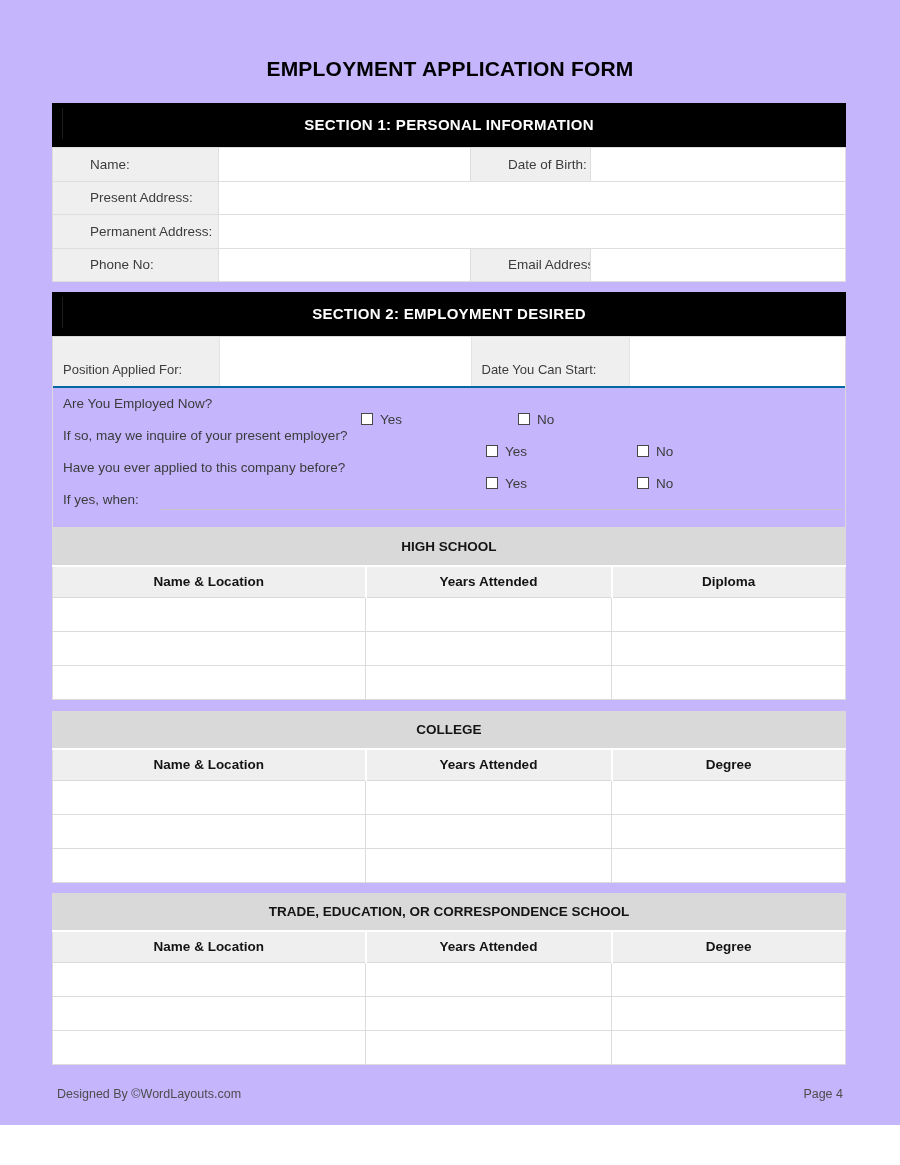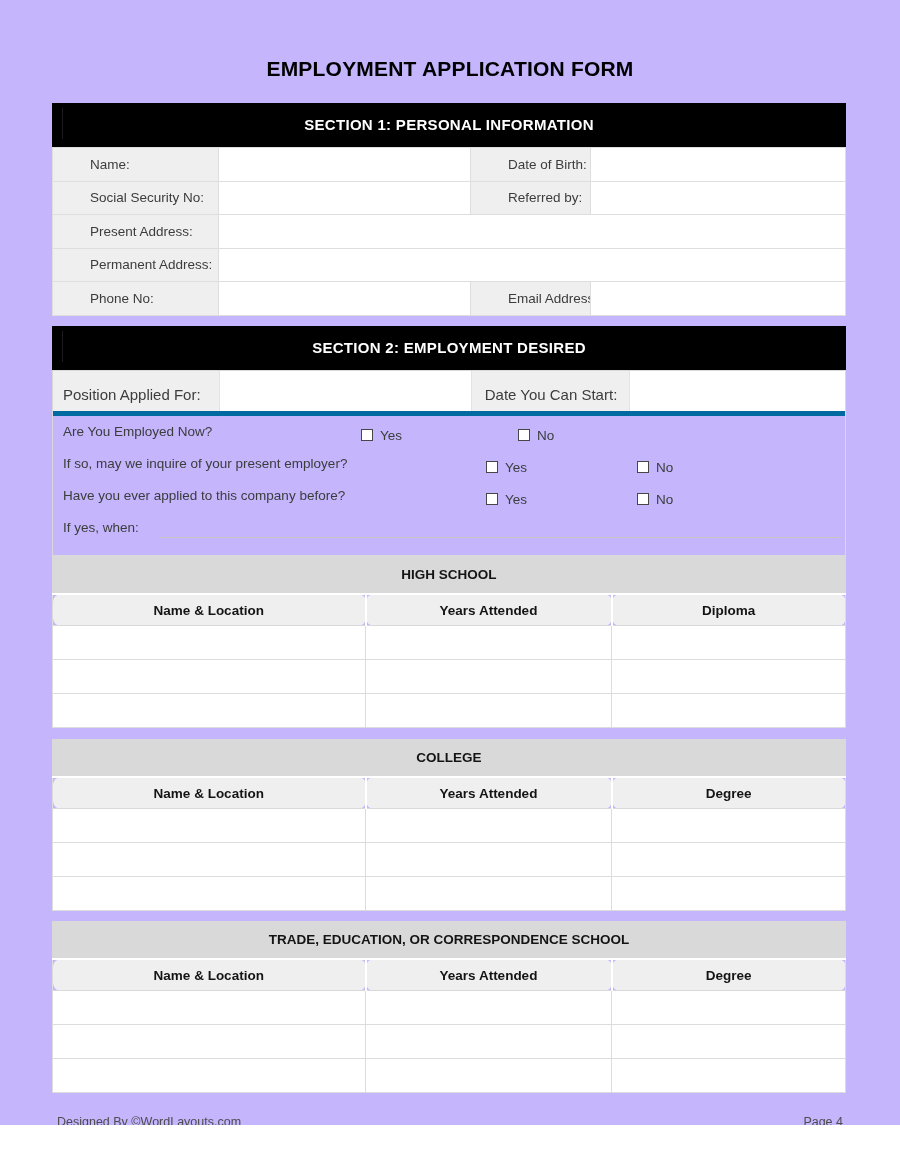--- a/index.html
+++ b/index.html
@@ -27,44 +27,44 @@
   .s1 td {
     height:32.5px; border:1px solid #dedede; font-size:13.5px; color:#3c3c3c;
     padding:0 8px 0 10px; overflow:hidden; white-space:nowrap; background:#fff;
   }
   td.lbl { background:#efefef !important;padding-left:37px; }
 
   
   .s2box { border:1px solid #d9d9d9; padding-bottom:11px; }
   table.s2t { width:100%; border-collapse:collapse; table-layout:fixed; }
   .s2t td {
-    height:32.5px; font-size:15px; color:#3c3c3c; padding:8px 8px 0 10px;
-    border-bottom:5px solid #0369a1; overflow:hidden; white-space:nowrap; background:#fff;
-  }
-  .s2t td + td { border-left:1px solid #e3e3e3;text-align:center; }
+    height:32.5px; font-size:13px; color:#3c3c3c; padding:16px 8px 0 10px;
+    border-bottom:2px solid #0369a1; overflow:hidden; white-space:nowrap; background:#fff;
+  }
+  .s2t td + td { border-left:1px solid #e3e3e3; }
   .q-row { position:relative; height:32px; line-height:32px; font-size:13.5px; color:#3c3c3c; padding-left:10px; }
-  .choice { position:absolute; top:4px; height:32px; line-height:32px; cursor:pointer; }
+  .choice { position:absolute; top:16px; height:32px; line-height:32px; cursor:pointer; }
   .cbx {
     display:inline-block; width:10px; height:10px; border:1.5px solid #474747;
     margin-right:7px; vertical-align:-1px; background:#fff;
   }
   .pos-yes1 { left:308px; } .pos-no1 { left:465px; }
   .pos-yes2 { left:433px; } .pos-no2 { left:584px; }
   .write-line { position:absolute; left:107px; right:3px; bottom:6px; border-bottom:1px solid #c6c6c6; }
 
   
   .band {
     height:37px; line-height:37px; background:#d9d9d9; text-align:center;
     font-weight:700; font-size:13.5px; color:#141414;
   }
   table.edut { width:100%; border-collapse:collapse; table-layout:fixed; border:1px solid #dcdcdc; border-top:none; }
   .edut col.c1 { width:313px; } .edut col.c2 { width:246px; }
   .edut th {
     height:30px; background:#efefef; font-weight:700; font-size:13.5px; color:#141414;
-    border-left:2px solid #fff; border-top:2px solid #fff; border-bottom:1px solid #d9d9d9; padding:0;border-radius:8px;
+    border-left:2px solid #fff; border-top:2px solid #fff; border-bottom:1px solid #d9d9d9; padding:0;
   }
   .edut th:first-child { border-left:none; }
   .edut td.cell { height:31px; background:#fff; border:1px solid #dcdcdc; }
   .edu2 { margin-top:11px; }
   .edu3 { margin-top:10px; }
 
   
   .footer {
     display:flex; justify-content:space-between; margin-top:22px;
     font-size:12.5px; color:#4d4d4d; padding:0 3px 0 5px;
@@ -89,26 +89,20 @@
           <col>
         </colgroup>
       <tbody>
           <tr>
         <td class="lbl">Name:</td>
         <td></td>
         <td class="lbl">Date of Birth:</td>
         <td></td>
       </tr>
       <tr>
-        <td class="lbl">Social Security No:</td>
-        <td></td>
-        <td class="lbl">Referred by:</td>
-        <td></td>
-      </tr>
-      <tr>
         <td class="lbl">Present Address:</td>
         <td colspan="3"></td>
       </tr>
       <tr>
         <td class="lbl">Permanent Address:</td>
         <td colspan="3"></td>
       </tr>
       <tr>
         <td class="lbl">Phone No:</td>
         <td></td>

